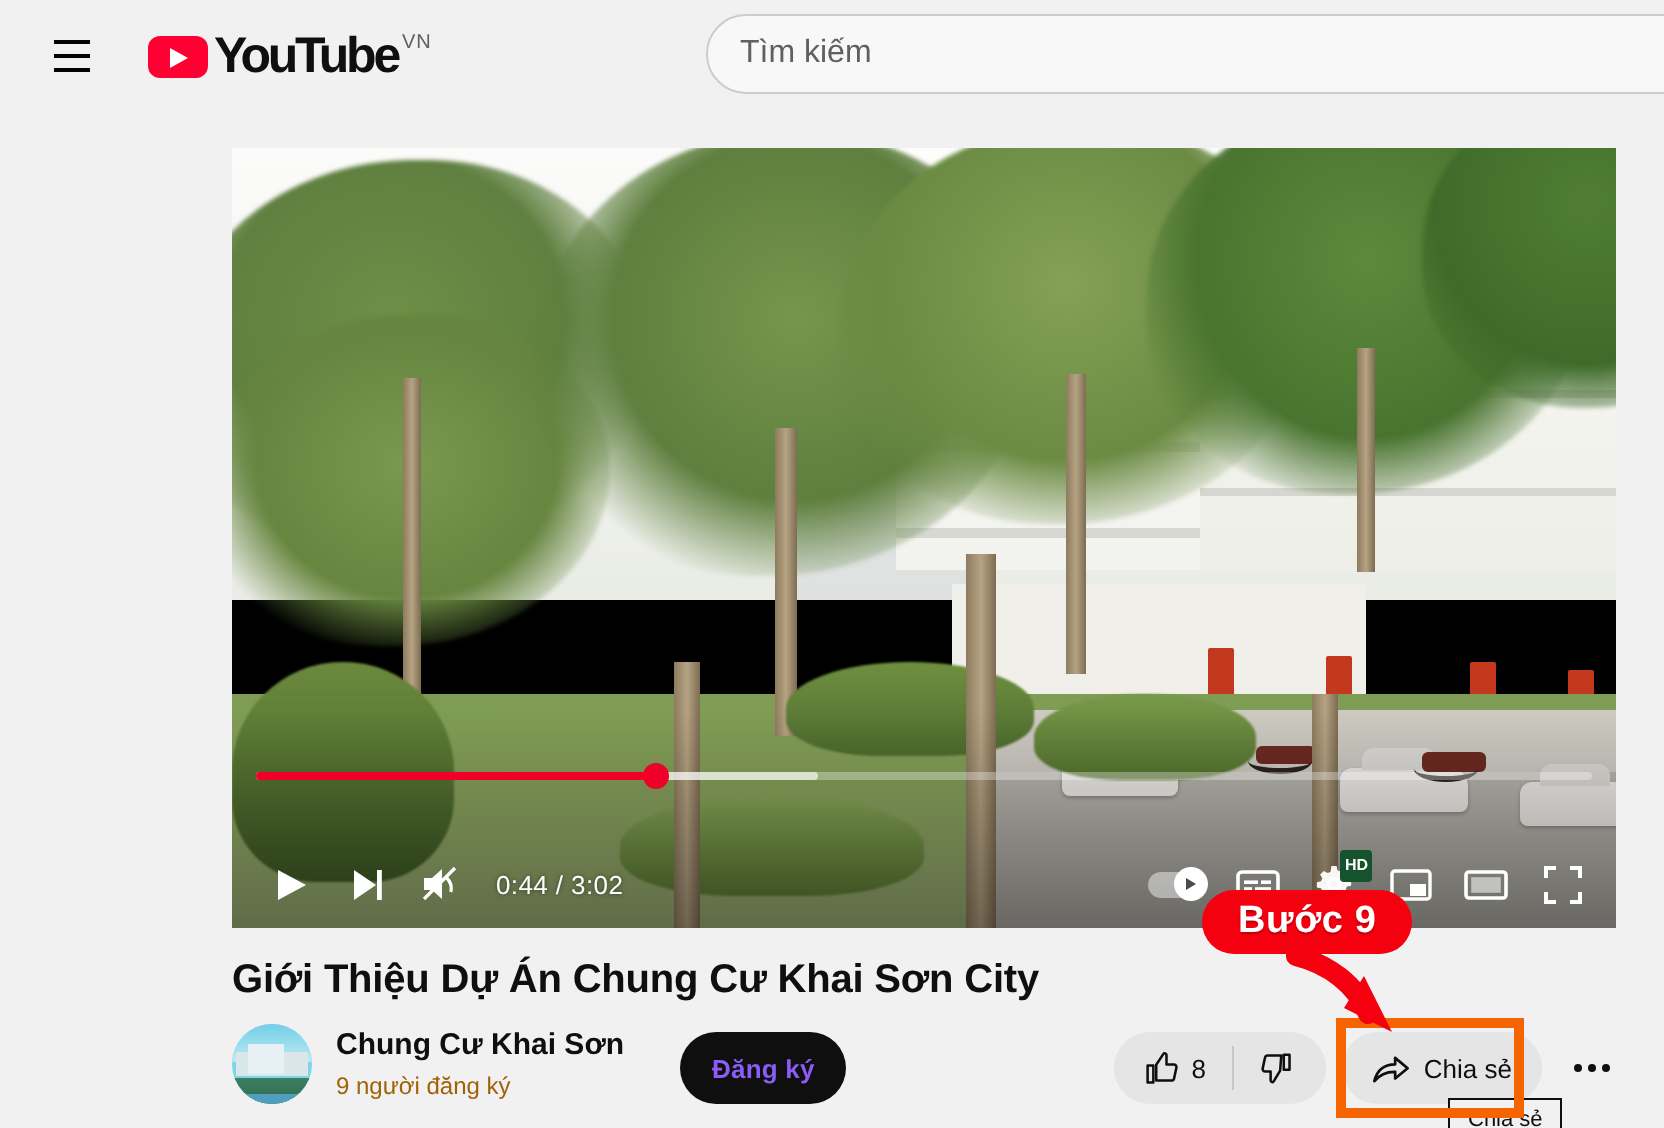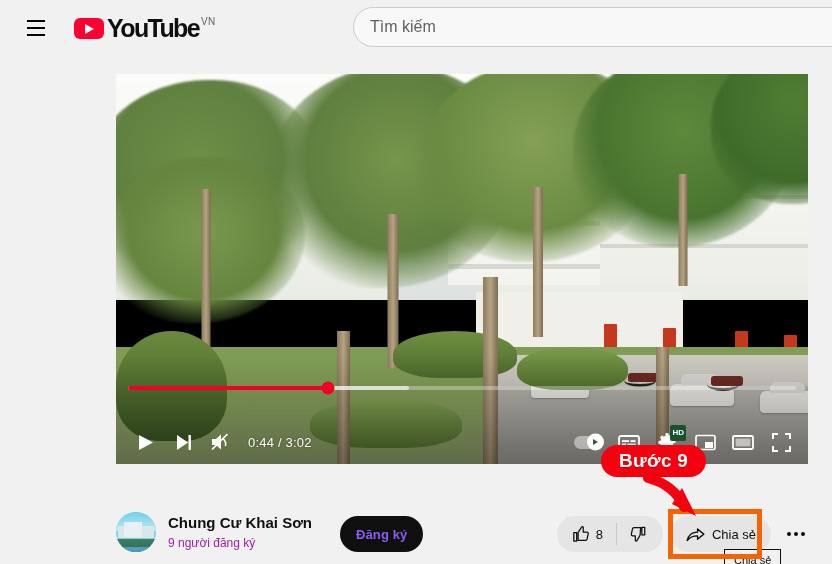--- a/index.html
+++ b/index.html
@@ -205,21 +205,21 @@
     width: 40px; height: 40px; border-radius: 50%; overflow: hidden;
     position: relative; background: #7fd4ea; cursor: pointer; flex: none;
   }
   .avatar .av-sky { position: absolute; inset: 0 0 52% 0; background: linear-gradient(#72cfe8,#bfe9f3); }
   .avatar .av-bld { position: absolute; left: 6%; top: 34%; width: 88%; height: 30%; background: #d9e6ea; }
   .avatar .av-bld2 { position: absolute; left: 20%; top: 26%; width: 46%; height: 36%; background: #e7f0f2; }
   .avatar .av-grn { position: absolute; left: 0; bottom: 0; width: 100%; height: 32%; background: linear-gradient(#3e7f5e,#2f6b55); }
   .avatar .av-wtr { position: absolute; left: 0; bottom: 0; width: 100%; height: 13%; background: #4f9ec0; }
   .owner-text { margin-left: 12px; }
   .owner-name { font-size: 15px; font-weight: bold; color: #0f0f0f; line-height: 20px; }
-  .owner-subs { font-size: 12px; color: #a21caf; line-height: 18px; margin-top: 1px; }
+  .owner-subs { font-size: 12px; color: #a16207; line-height: 18px; margin-top: 1px; }
   .sub-btn {
     margin-left: 28px; background: #0f0f0f; color: #8b5cf6;
     font-size: 13px; font-weight: bold; padding: 0 16px; height: 36px;
     border-radius: 18px; border: 0; cursor: pointer; letter-spacing: .1px;
     font-family: "Liberation Sans", sans-serif;
   }
 
   
   .actions { position: absolute; right: 18px; top: 516px; display: flex; align-items: center; }
   .pill {
@@ -413,20 +413,21 @@
         </div>
         <div class="ctl" style="margin-right:8px">
           <svg width="19" height="19" viewBox="0 0 19 19">
             <path d="M1 6V1h5M18 6V1h-5M1 13v5h5M18 13v5h-5" stroke="#fff" stroke-width="2" fill="none"></path>
           </svg>
         </div>
       </div>
     </div>
   </div>
 
+  <div class="vid-title">Giới Thiệu Dự Án Chung Cư Khai Sơn City</div>
 
   <div class="owner-row">
     <div class="avatar">
       <div class="av-sky"></div>
         <div class="av-bld"></div>
         <div class="av-bld2"></div>
       <div class="av-grn"></div>
         <div class="av-wtr"></div>
     </div>
     <div class="owner-text">

